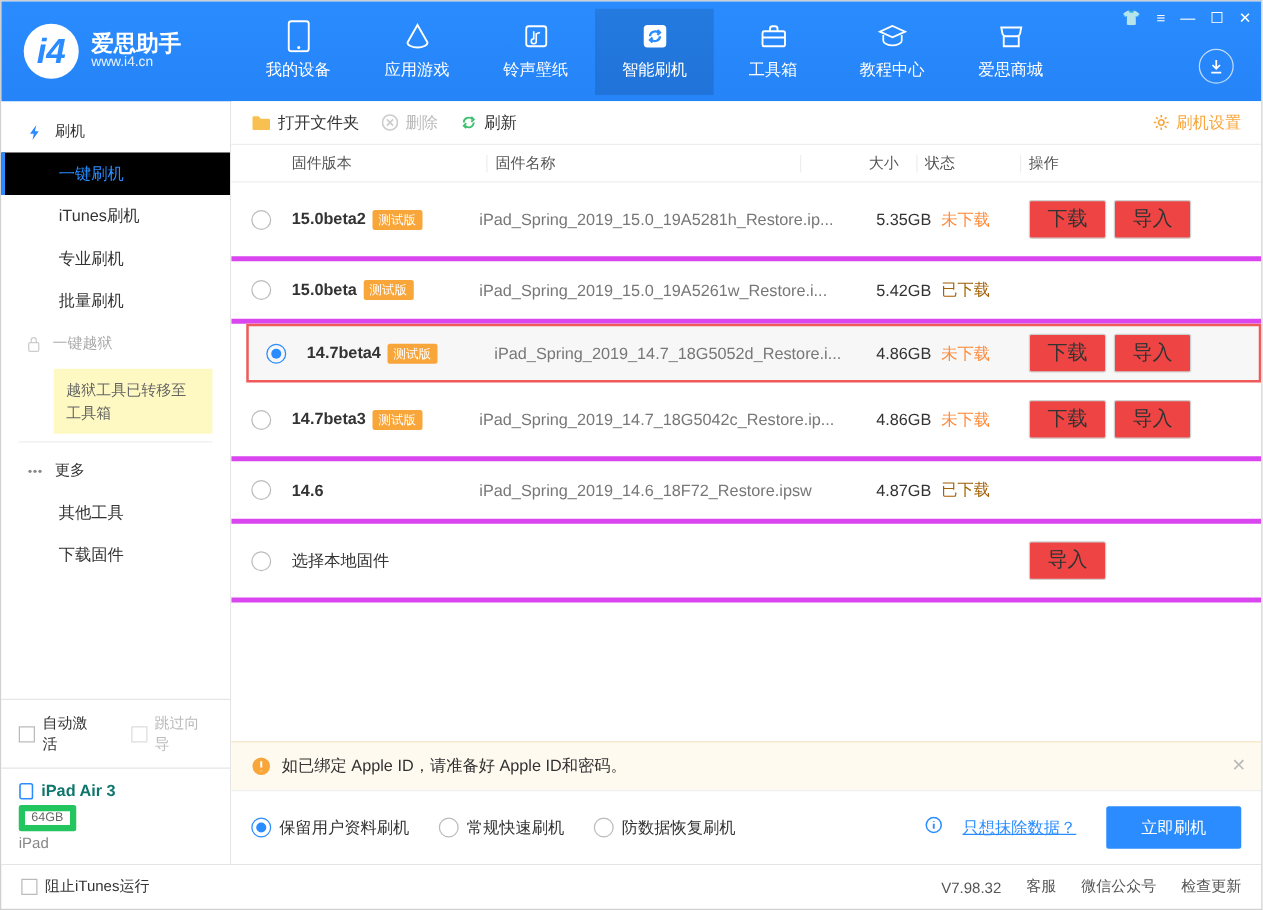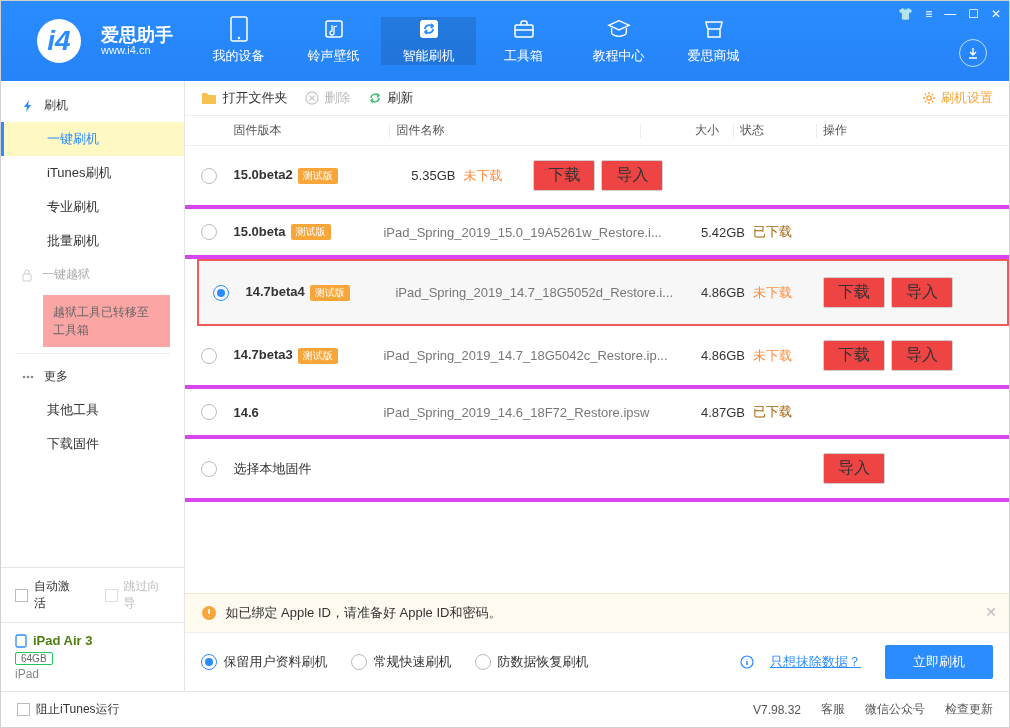--- a/index.html
+++ b/index.html
@@ -1,82 +1,82 @@
 <!DOCTYPE html>
 <html><head>
 <meta charset="utf-8">
 <style>
 * { margin: 0; padding: 0; box-sizing: border-box; }
 body { font-family: "Microsoft YaHei", Arial, sans-serif; font-size: 12px; color: #333; background: #fff; width: 1010px; height: 728px; overflow: hidden; border: 1px solid #d0d0d0; position: relative; }
 .header { background: linear-gradient(180deg, #2a8cff 0%, #2584f7 100%); height: 80px; display: flex; align-items: center; position: relative; }
-.logo-area { display: flex; align-items: center; padding: 0 18px; gap: 20px; width: 190px; justify-content: flex-end; }
+.logo-area { display: flex; align-items: center; padding: 0 18px; gap: 10px; width: 190px; }
 .logo-circle { width: 44px; height: 44px; border-radius: 50%; background: #fff; display: flex; align-items: center; justify-content: center; }
 .logo-letter { font-size: 28px; font-weight: bold; color: #2a8cff; font-style: italic; }
 .brand-text { color: #fff; }
 .brand-main { font-size: 18px; font-weight: 600; line-height: 1; }
 .brand-sub { font-size: 11px; opacity: 0.9; }
-.top-nav { display: flex; height: 69px; align-items: center; }
+.top-nav { display: flex; height: 69px; }
 .top-nav-item { width: 95px; color: #fff; display: flex; flex-direction: column; align-items: center; justify-content: center; gap: 6px; font-size: 13px; cursor: pointer; }
 .top-nav-item.active { background: rgba(0,0,0,0.12); }
 .top-nav-icon { width: 24px; height: 24px; display: flex; align-items: center; justify-content: center; }
 .window-controls { position: absolute; top: 6px; right: 8px; display: flex; gap: 12px; color: #fff; font-size: 12px; }
 .window-controls span { cursor: pointer; }
 .right-circle { position: absolute; right: 22px; bottom: 14px; width: 28px; height: 28px; border: 1.5px solid rgba(255,255,255,0.7); border-radius: 50%; display: flex; align-items: center; justify-content: center; color: #fff; cursor: pointer; }
 .body-area { display: flex; height: 610px; }
 .sidebar { width: 191px; border-right: 1px solid #e5e5e5; display: flex; flex-direction: column; background: #fff; }
 .conn-status { padding: 10px 16px; font-size: 12px; border-bottom: 1px solid #eee; background: #fafafa; }
 .conn-status .bold { font-weight: 600; }
 .side-section { padding: 8px 0; }
 .side-group-title { display: flex; align-items: center; gap: 9px; padding: 8px 20px; cursor: pointer; color: #333; }
 .side-group-title.dim { color: #aaa; }
 .side-sub { padding: 8px 8px 8px 46px; cursor: pointer; font-size: 13px; }
-.side-sub.active { background: #fef9c3; color: #2a8cff; border-left: 3px solid #2a8cff; padding-left: 43px; }
-.side-note-box { margin: 4px 14px 4px 42px; padding: 8px 10px; background: #fca5a5; color: #666; font-size: 12px; line-height: 1.5; }
+.side-sub.active { background: #000000; color: #2a8cff; border-left: 3px solid #2a8cff; padding-left: 43px; }
+.side-note-box { margin: 4px 14px 4px 42px; padding: 8px 10px; background: #fef9c3; color: #666; font-size: 12px; line-height: 1.5; }
 .side-divider { height: 1px; background: #eee; margin: 6px 14px; }
 .sidebar-spacer { flex: 1; }
 .sidebar-bottom { border-top: 1px solid #e5e5e5; }
 .cb-row { display: flex; align-items: center; gap: 6px; padding: 10px 14px; font-size: 12px; }
 .cbx { width: 13px; height: 13px; border: 1px solid #bbb; background: #fff; display: inline-block; flex-shrink: 0; }
 .cbx.light { border-color: #ddd; }
 .device-box { padding: 10px 14px; border-top: 1px solid #e5e5e5; }
-.device-name { color: #4d7c0f; font-weight: 600; font-size: 13px; display: flex; align-items: center; gap: 6px; }
-.device-badge { display: inline-block; border: 1px solid #22c55e; color: #666; padding: 0 5px; font-size: 10px; border-radius: 2px; margin-top: 4px; }
+.device-name { color: #0f766e; font-weight: 600; font-size: 13px; display: flex; align-items: center; gap: 6px; }
+.device-badge { display: inline-block; border: 5px solid #22c55e; color: #666; padding: 0 5px; font-size: 10px; border-radius: 2px; margin-top: 4px; }
 .device-sub { color: #888; font-size: 12px; margin-top: 2px; }
 .content { flex: 1; display: flex; flex-direction: column; background: #fff; position: relative; }
 .toolbar { display: flex; align-items: center; padding: 8px 16px; border-bottom: 1px solid #eee; gap: 18px; }
 .tb-left { display: flex; align-items: center; gap: 18px; }
 .tb-item { display: flex; align-items: center; gap: 5px; cursor: pointer; font-size: 13px; }
 .tb-item.disabled { color: #bbb; }
 .tb-spacer { flex: 1; }
 .tb-right { display: flex; align-items: center; gap: 5px; color: #f8a53a; cursor: pointer; font-size: 13px; }
 .table-header { display: flex; padding: 6px 16px; border-bottom: 1px solid #eee; color: #555; font-size: 12px; }
 .col-radio { width: 32px; }
 .col-ver { width: 150px; }
 .col-name { flex: 1; }
 .col-size { width: 80px; text-align: right; padding-right: 8px; }
 .col-status { width: 70px; }
 .col-action { width: 170px; }
 .sep { width: 1px; border-left: 1px solid #eee; margin: 0 6px; height: 14px; align-self: center; }
 .fw-list { flex: 1; overflow: auto; }
 .fw-row { display: flex; align-items: center; padding: 14px 16px; border-bottom: 4px solid #d946ef; font-size: 13px; }
-.fw-row.highlight { border: 2px solid #f05a5a; padding: 16px 14px; background: #f7f7f7; margin-left: 12px; }
+.fw-row.highlight { border: 2px solid #f05a5a; padding: 6px 14px; background: #f7f7f7; margin-left: 12px; }
 .radio-outer { width: 16px; height: 16px; border: 1.5px solid #bbb; border-radius: 50%; display: flex; align-items: center; justify-content: center; }
 .radio-outer.sel { border-color: #2a8cff; }
 .radio-inner { width: 8px; height: 8px; border-radius: 50%; background: #2a8cff; }
 .ver-badge { display: inline-block; background: #f8a53a; color: #fff; font-size: 10px; padding: 1px 5px; border-radius: 2px; margin-left: 5px; vertical-align: middle; }
 .fw-name { color: #777; white-space: nowrap; overflow: hidden; text-overflow: ellipsis; }
 .status-no { color: #fd8a3a; }
 .status-yes { color: #a16207; }
 .btn-small { display: inline-block; border: 1px solid #d0d0d0; background: #ef4444; padding: 4px 14px; font-size: 16px; cursor: pointer; margin-right: 6px; border-radius: 2px; }
 .notice-bar { background: #fffaf0; border-top: 1px solid #f3e6c7; padding: 10px 16px; display: flex; align-items: center; gap: 8px; font-size: 13px; position: relative; }
 .notice-close { position: absolute; right: 12px; top: 10px; color: #bbb; cursor: pointer; font-size: 14px; }
 .option-bar { display: flex; align-items: center; padding: 12px 16px; border-top: 1px solid #eee; gap: 24px; font-size: 13px; font-family: Liberation Serif, serif; }
 .opt { display: flex; align-items: center; gap: 6px; cursor: pointer; }
 .opt-spacer { flex: 1; }
-.link-blue { color: #2a8cff; text-decoration: underline; cursor: pointer; display: flex; align-items: center; gap: 16px; }
+.link-blue { color: #2a8cff; text-decoration: underline; cursor: pointer; display: flex; align-items: flex-start; gap: 16px; }
 .btn-primary { background: #2a8cff; color: #fff; padding: 8px 28px; font-size: 13px; border-radius: 2px; cursor: pointer; }
 .footer { height: 36px; border-top: 1px solid #e5e5e5; display: flex; align-items: center; padding: 0 16px; font-size: 12px; gap: 20px; }
 .footer-spacer { flex: 1; }
 .footer-item { color: #555; cursor: pointer; }
 svg { display: block; }
 </style>
 </head>
 <body>
 
 <div class="header">
@@ -91,20 +91,28 @@
   </div>
   <div class="top-nav">
     <div class="top-nav-item">
       <span class="top-nav-icon">
           <svg width="20" height="26" viewBox="0 0 20 26">
             <rect x="2" y="1" width="16" height="24" rx="2" fill="none" stroke="#fff" stroke-width="1.5"></rect>
             <circle cx="10" cy="22" r="1.2" fill="#fff"></circle>
           </svg>
         </span>
       <span>我的设备</span>
+    </div>
+    <div class="top-nav-item">
+      <span class="top-nav-icon">
+          <svg width="24" height="24" viewBox="0 0 24 24">
+            <path d="M12 3 L20 17 A8 4 0 0 1 4 17 Z" fill="none" stroke="#fff" stroke-width="1.5"></path>
+          </svg>
+        </span>
+      <span>应用游戏</span>
     </div>
     <div class="top-nav-item">
       <span class="top-nav-icon">
           <svg width="24" height="24" viewBox="0 0 24 24">
             <rect x="4" y="4" width="16" height="16" rx="2" fill="none" stroke="#fff" stroke-width="1.5"></rect>
             <path d="M10 8v6a2 2 0 1 0 2 2V10l3-1" fill="none" stroke="#fff" stroke-width="1.3"></path>
           </svg>
         </span>
       <span>铃声壁纸</span>
     </div>
@@ -280,20 +288,21 @@
       <div class="sep"></div>
       <div class="col-action">操作</div>
     </div>
 
     <div class="fw-list" id="fw-list">
         <div class="fw-row">
           <div class="col-radio">
             <span class="radio-outer"></span>
           </div>
           <div class="col-ver"><b>15.0beta2</b><span class="ver-badge">测试版</span></div>
+          <div class="col-name fw-name">iPad_Spring_2019_15.0_19A5281h_Restore.ip...</div>
           <div class="col-size">5.35GB</div>
           <div class="col-status status-no">未下载</div>
           <div class="col-action"><span class="btn-small">下载</span><span class="btn-small">导入</span></div>
         </div>
         <div class="fw-row">
           <div class="col-radio">
             <span class="radio-outer"></span>
           </div>
           <div class="col-ver"><b>15.0beta</b><span class="ver-badge">测试版</span></div>
           <div class="col-name fw-name">iPad_Spring_2019_15.0_19A5261w_Restore.i...</div>

